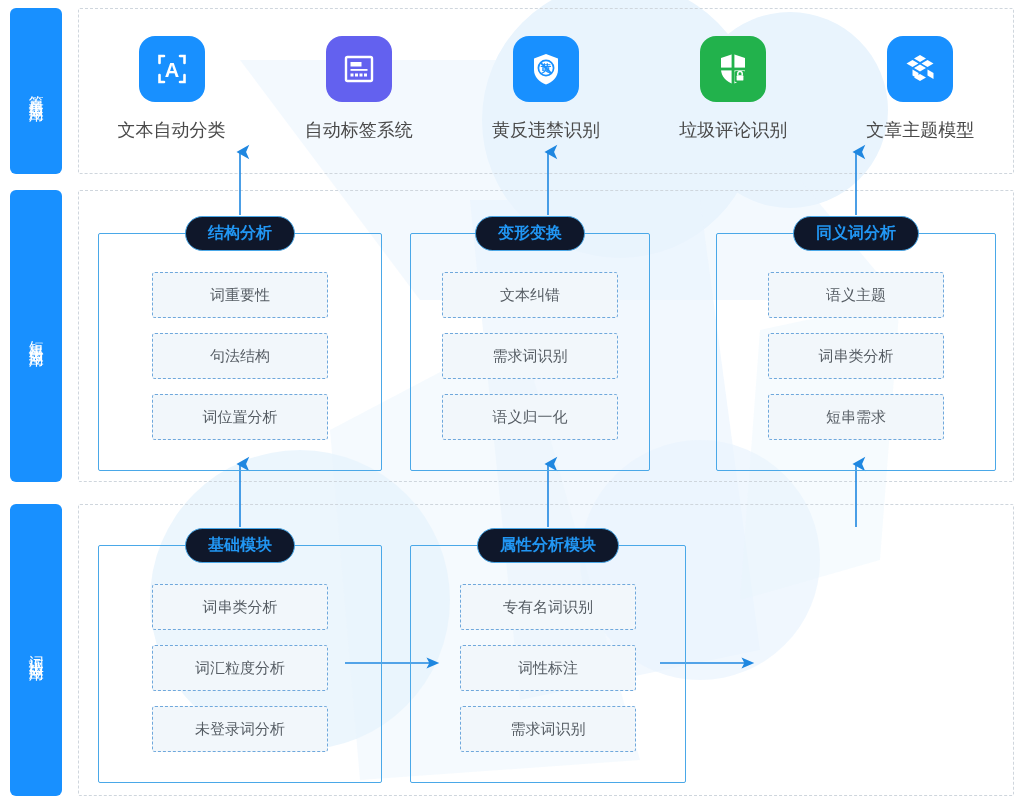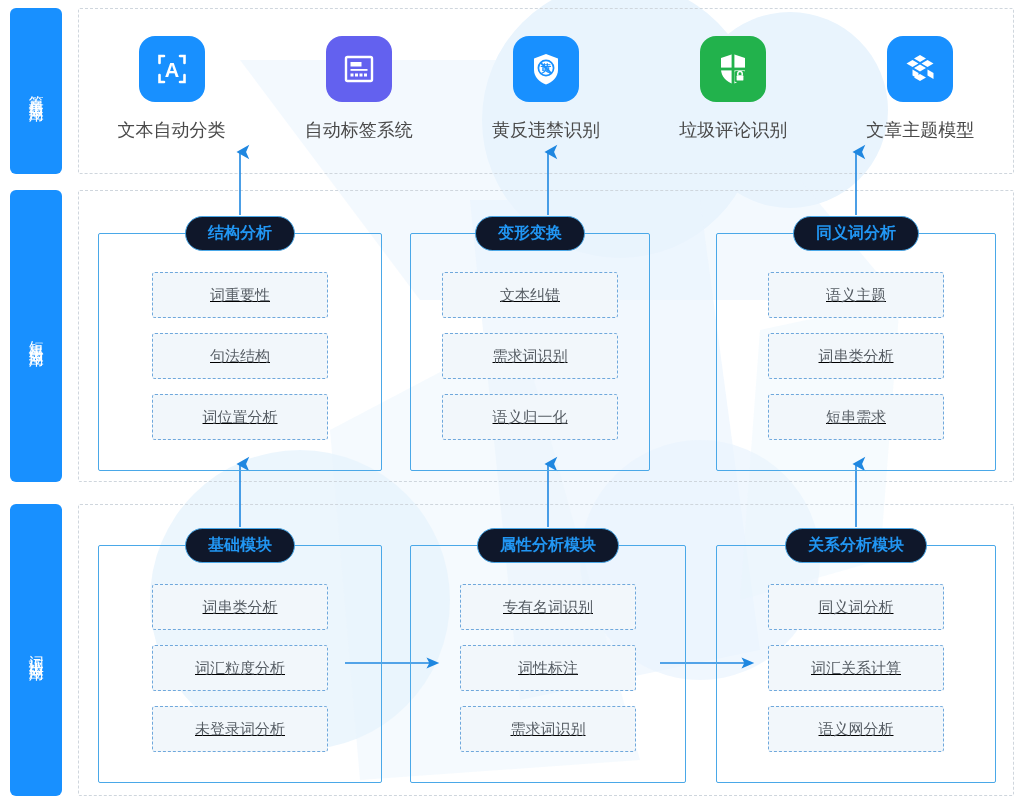--- a/index.html
+++ b/index.html
@@ -95,21 +95,20 @@
     white-space: nowrap;
     z-index: 5;
   }
   .panel-items {
     position: absolute;
     left: 50%; transform: translateX(-50%);
     top: 38px;
     width: 176px;
     display: flex; flex-direction: column;
     gap: 15px;
-    text-decoration: underline;
   }
   .panel-item {
     height: 46px;
     border: 1px dashed #6fa8dc;
     border-radius: 3px;
     background: #f2f7fb;
     display: flex; align-items: center; justify-content: center;
     font-size: 15px;
     color: #555c63;
     white-space: nowrap;
@@ -301,22 +300,14 @@
 
   <div class="panel" style="left:410px; top:545px; width:276px; height:238px;">
     <div class="panel-title">属性分析模块</div>
     <div class="panel-items">
       <div class="panel-item">专有名词识别</div>
       <div class="panel-item">词性标注</div>
       <div class="panel-item">需求词识别</div>
     </div>
   </div>
 
-  <div class="panel" style="left:716px; top:545px; width:280px; height:238px;">
-    <div class="panel-title">关系分析模块</div>
-    <div class="panel-items">
-      <div class="panel-item">同义词分析</div>
-      <div class="panel-item">词汇关系计算</div>
-      <div class="panel-item">语义网分析</div>
-    </div>
-  </div>
 
 </div>
 
 </body></html>

